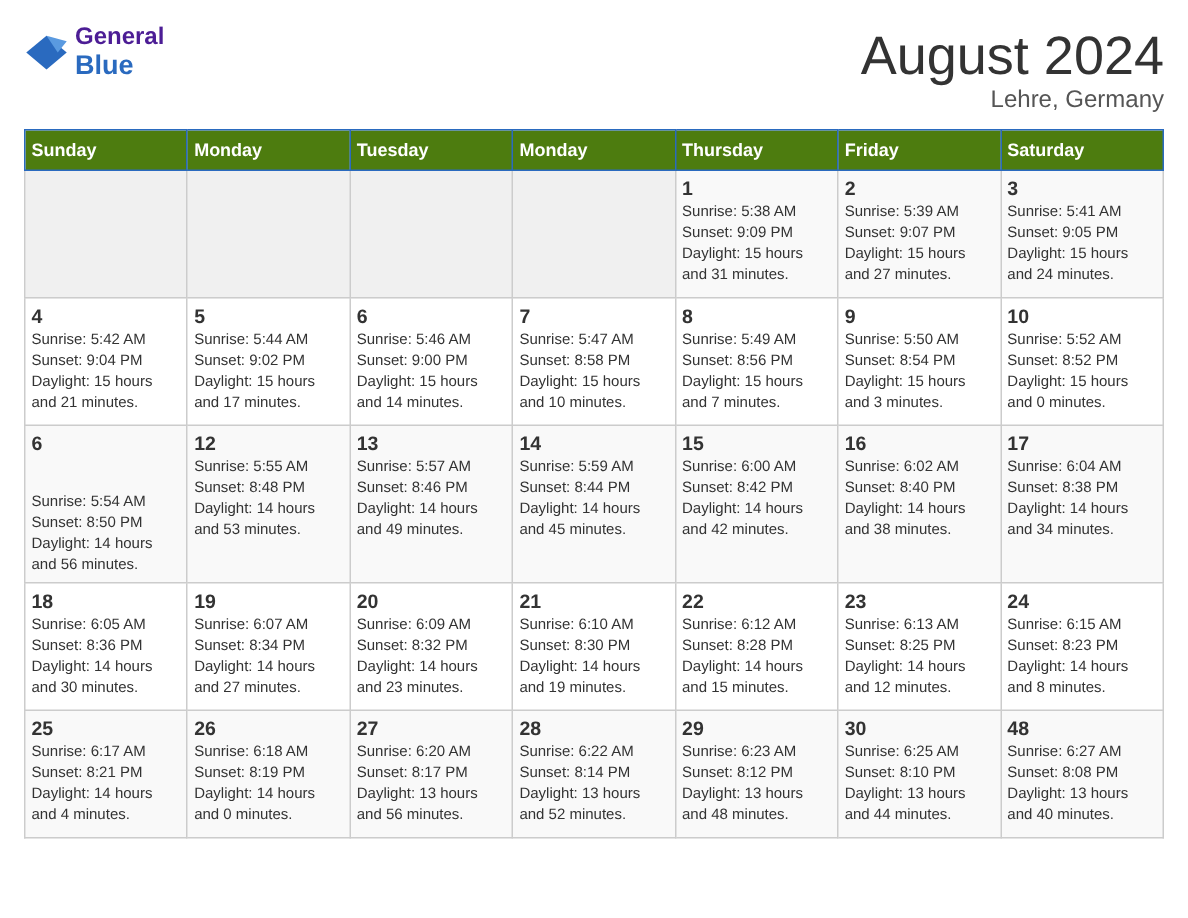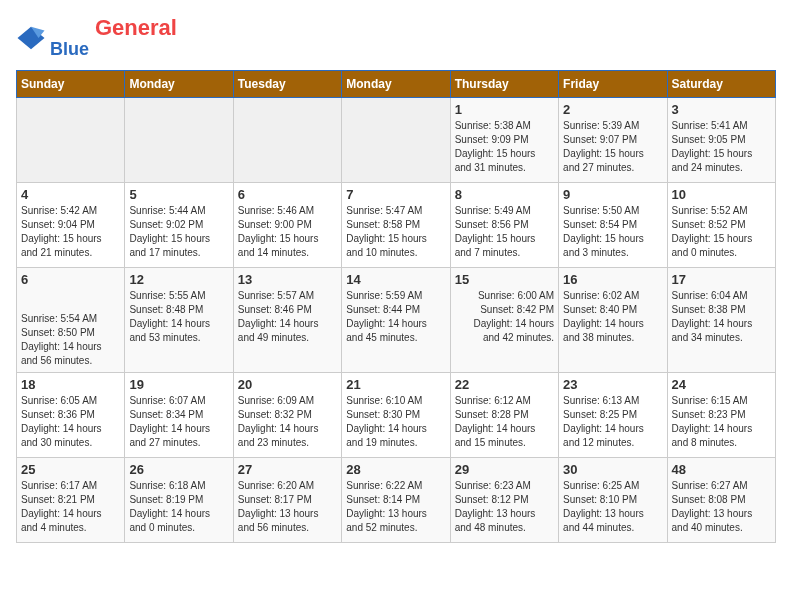--- a/index.html
+++ b/index.html
@@ -20,24 +20,23 @@
       display: flex;
       align-items: center;
       gap: 4px;
     }
     .logo-text {
       display: flex;
       flex-direction: column;
       line-height: 1.1;
     }
     .logo-general {
-      font-size: 22px;
+      font-size: 16px;
       font-weight: bold;
-      color: #ef4444;
-      margin-left: 45px;
+      color: #4c1d95;
     }
     .logo-blue {
       font-size: 18px;
       font-weight: bold;
       color: #2a6abf;
     }
     .logo-icon {
       width: 30px;
       height: 30px;
     }
@@ -52,21 +51,21 @@
     .subtitle {
       font-size: 16px;
       color: #555;
     }
     table {
       width: 100%;
       border-collapse: collapse;
       font-size: 11px;
     }
     thead tr th {
-      background: #a16207;
+      background: #4d7c0f;
       color: #fff;
       padding: 6px 4px;
       text-align: left;
       font-size: 12px;
       font-weight: bold;
       border: 1px solid #2a6abf;
     }
     tbody tr td {
       border: 1px solid #ccc;
       vertical-align: top;
@@ -103,20 +102,24 @@
   <div class="logo">
     <svg class="logo-icon" viewBox="0 0 40 40">
       <polygon points="20,5 38,20 20,35 2,20" fill="#2a6abf"></polygon>
       <polygon points="20,5 38,10 30,20" fill="#5a9ae0"></polygon>
     </svg>
     <div class="logo-text">
       <span class="logo-general">General</span>
       <span class="logo-blue">Blue</span>
     </div>
   </div>
+  <div class="title-block">
+    <div class="month-title">August 2024</div>
+    <div class="subtitle">Lehre, Germany</div>
+  </div>
 </div>
 
 <table>
   <thead>
     <tr>
     <th>Sunday</th>
         <th>Monday</th>
         <th>Tuesday</th>
         <th>Monday</th>
         <th>Thursday</th>
@@ -227,21 +230,21 @@
         </td>
         <td>
           <div class="day-number">14</div>
           <div class="day-info" style="white-space: pre-line;">Sunrise: 5:59 AM
 Sunset: 8:44 PM
 Daylight: 14 hours
 and 45 minutes.</div>
         </td>
         <td>
           <div class="day-number">15</div>
-          <div class="day-info" style="white-space: pre-line; text-align: right;">Sunrise: 6:00 AM
+          <div class="day-info" style="white-space: pre-line;">Sunrise: 6:00 AM
 Sunset: 8:42 PM
 Daylight: 14 hours
 and 42 minutes.</div>
         </td>
         <td>
           <div class="day-number">16</div>
           <div class="day-info" style="white-space: pre-line;">Sunrise: 6:02 AM
 Sunset: 8:40 PM
 Daylight: 14 hours
 and 38 minutes.</div>

